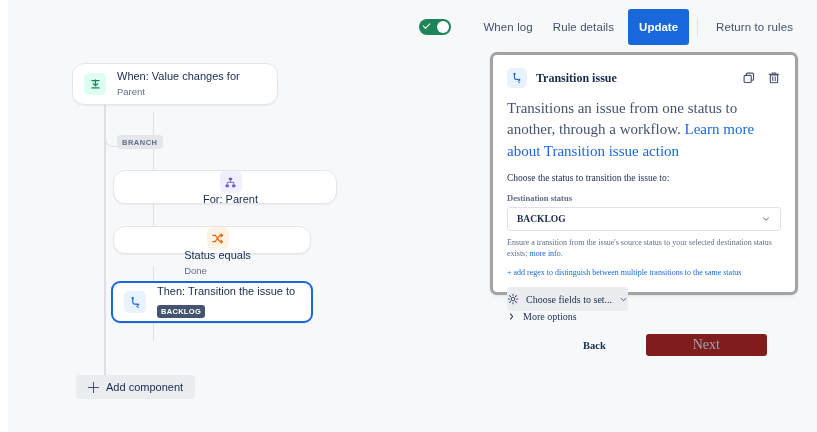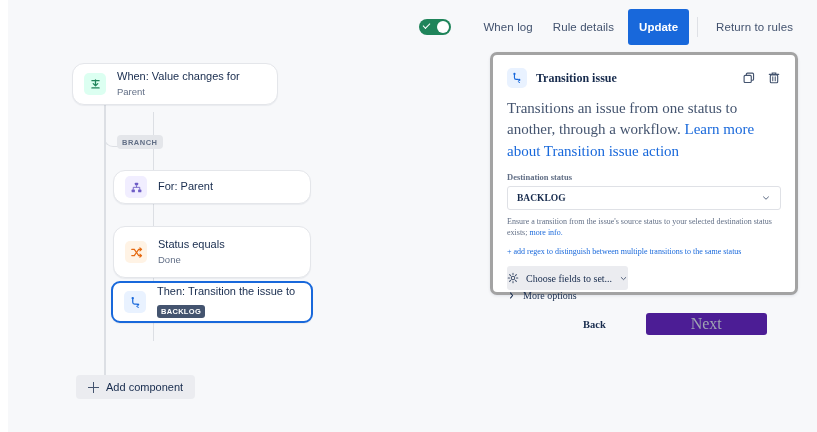--- a/index.html
+++ b/index.html
@@ -62,22 +62,22 @@
   .node .txt { margin-left: 11px; line-height: 1.25; }
   .node .t1 { font-size: 11px; color: #172b4d; }
   .node .t2 { font-size: 9.5px; color: #626f86; margin-top: 2px; }
 
   .ico-green { background: #dcfff1; }
   .ico-purple { background: #f1eeff; }
   .ico-orange { background: #fff3e5; }
   .ico-blue { background: #e9f2ff; }
 
   #trigger { left: 72px; top: 63px; width: 206px; height: 42px; }
-  #forparent { left: 113px; top: 170px; width: 198px; height: 34px; }
-  #statuseq { left: 113px; top: 226px; width: 198px; height: 52px; }
+  #forparent { left: 113px; top: 170px; width: 224px; height: 34px; flex-direction: column; }
+  #statuseq { left: 113px; top: 226px; width: 198px; height: 28px; flex-direction: column; }
   #thenact {
     left: 111px; top: 281px; width: 202px; height: 42px;
     border: 2px solid #1868db; border-radius: 9px;
   }
 
   .lozenge {
     display: inline-block; background: #44546f; color: #ffffff;
     font-size: 7.5px; font-weight: 700; letter-spacing: .3px;
     padding: 1.5px 4px; border-radius: 3px; margin-top: 3px;
   }
@@ -136,23 +136,23 @@
   .regex { font-size: 8px; color: #1868db; margin-top: 8px; }
   .fields-btn {
     margin-top: 10px; display: inline-flex; align-items: center; gap: 7px;
     background: #ebecf0; border-radius: 3px; padding: 6px 0;
     font-size: 10px; color: #172b4d; text-align: right;
   }
   .more-opt { font-size: 10px; color: #172b4d; display: flex; align-items: center; gap: 7px; }
   .footer { margin-top: 12px; display: flex; align-items: flex-end; }
   .back { font-size: 10.5px; font-weight: 600; color: #172b4d; padding: 5px 14px; margin-left: 62px; }
   .next {
-    margin-left: 26px; width: 121px; height: 22px; background: #4c1d95; border-radius: 3px;
+    margin-left: 26px; width: 121px; height: 22px; background: #7f1d1d; border-radius: 3px;
     display: flex; align-items: center; justify-content: center;
-    font-size: 16px; color: #9fa6b2;
+    font-size: 14px; color: #9fa6b2;
   }
   svg { display: block; }
 </style>
 </head>
 <body>
 
 <div id="app">
 
   <div class="canvas"></div>
 
@@ -269,20 +269,21 @@
             <path d="M6.6 6.6v4.4M9.4 6.6v4.4" stroke="#44546f" stroke-width="1.2" stroke-linecap="round"></path>
           </svg>
         </span>
       </div>
     </div>
 
     <div class="desc">
       <span>Transitions an issue from one status to another, through a workflow. </span><span class="lnk">Learn more about Transition issue action</span>
     </div>
 
+    <div class="prompt">Choose the status to transition the issue to:</div>
 
     <div class="flabel">Destination status</div>
 
     <div class="select">
       <span>BACKLOG</span>
       <span class="chev">
         <svg width="10" height="10" viewBox="0 0 16 16">
           <path d="M4 6.2 8 10l4-3.8" fill="none" stroke="#44546f" stroke-width="1.4" stroke-linecap="round" stroke-linejoin="round"></path>
         </svg>
       </span>

